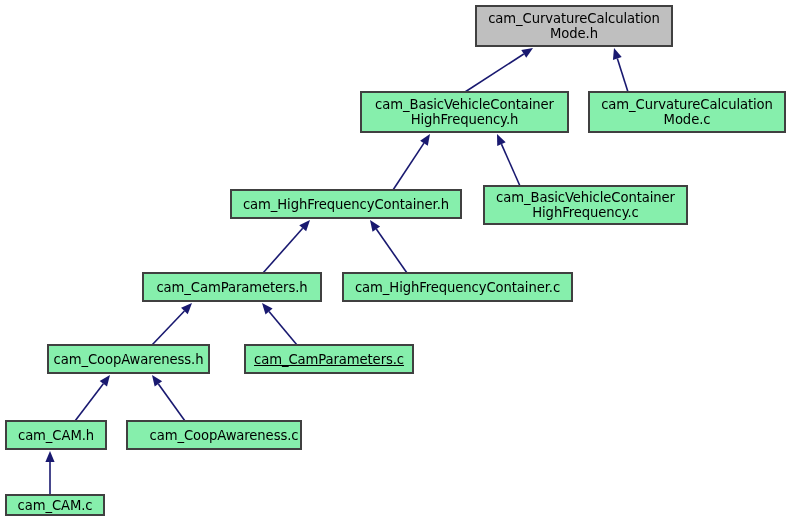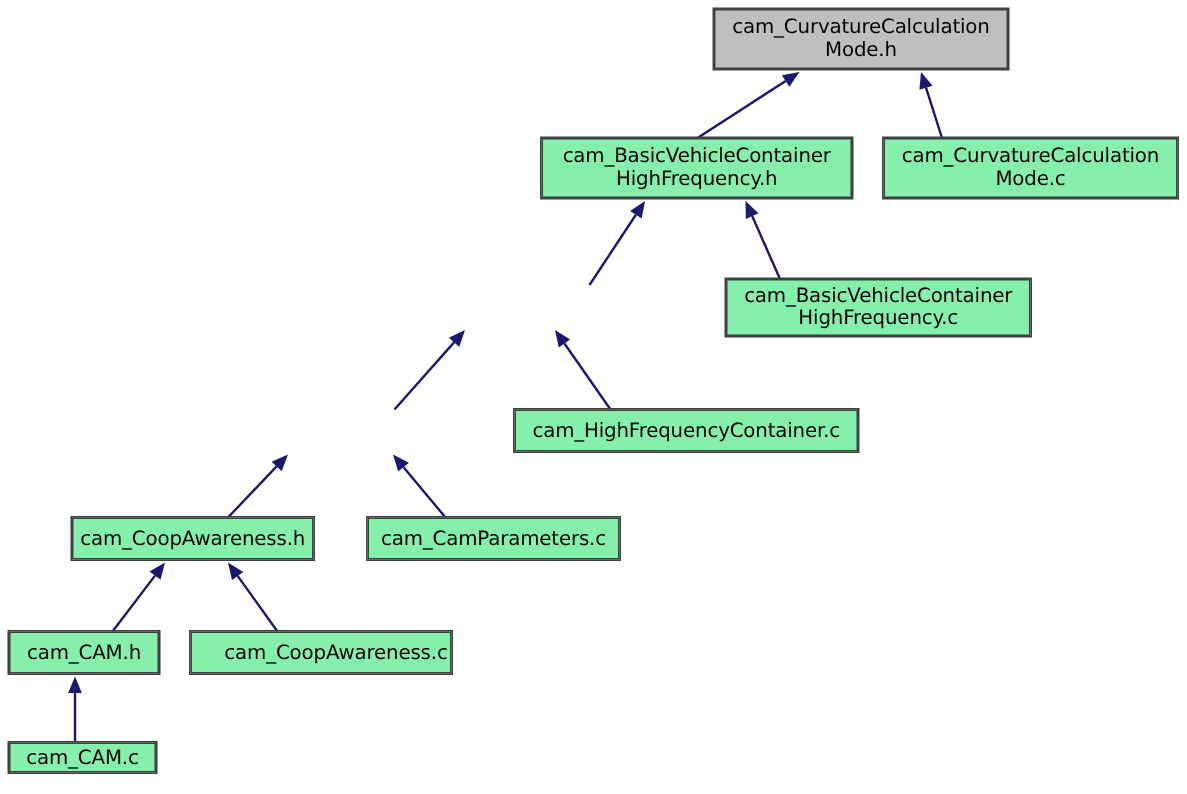--- a/index.html
+++ b/index.html
@@ -99,21 +99,23 @@
         <line x1="50" y1="495" x2="50" y2="462" stroke="#191970" stroke-width="1.6"></line>
         <polygon points="50,451 54.6,462 45.4,462" fill="#191970"></polygon>
       </g>
     </svg>
 <div class="node-box highlight" style="left: 476px; top: 6px; width: 196px; height: 40px;"><span class="node-label">cam_CurvatureCalculation
 Mode.h</span></div>
     <div class="node-box" style="left: 361px; top: 92px; width: 207px; height: 40px;"><span class="node-label">cam_BasicVehicleContainer
 HighFrequency.h</span></div>
     <div class="node-box" style="left: 589px; top: 92px; width: 196px; height: 40px;"><span class="node-label">cam_CurvatureCalculation
 Mode.c</span></div>
+    <div class="node-box" style="left: 231px; top: 190px; width: 230px; height: 28px;"><span class="node-label">cam_HighFrequencyContainer.h</span></div>
     <div class="node-box" style="left: 484px; top: 186px; width: 203px; height: 38px;"><span class="node-label">cam_BasicVehicleContainer
 HighFrequency.c</span></div>
+    <div class="node-box" style="left: 143px; top: 273px; width: 178px; height: 28px;"><span class="node-label">cam_CamParameters.h</span></div>
     <div class="node-box" style="left: 343px; top: 273px; width: 229px; height: 28px;"><span class="node-label">cam_HighFrequencyContainer.c</span></div>
     <div class="node-box" style="left: 48px; top: 345px; width: 161px; height: 28px;"><span class="node-label">cam_CoopAwareness.h</span></div>
-    <div class="node-box" style="left: 245px; top: 345px; width: 168px; height: 28px;"><span class="node-label">cam_CamParameters.c</span></div>
+    <div class="node-box" style="left: 245px; top: 345px; width: 168px; height: 28px; text-decoration: underline;"><span class="node-label">cam_CamParameters.c</span></div>
     <div class="node-box" style="left: 6px; top: 421px; width: 100px; height: 28px; align-items: center;"><span class="node-label">cam_CAM.h</span></div>
     <div class="node-box" style="left: 127px; top: 421px; width: 174px; height: 28px; padding-left: 20px;"><span class="node-label">cam_CoopAwareness.c</span></div>
     <div class="node-box" style="left: 6px; top: 495px; width: 98px; height: 20px;"><span class="node-label">cam_CAM.c</span></div>
   </div>
 
 </body></html>

